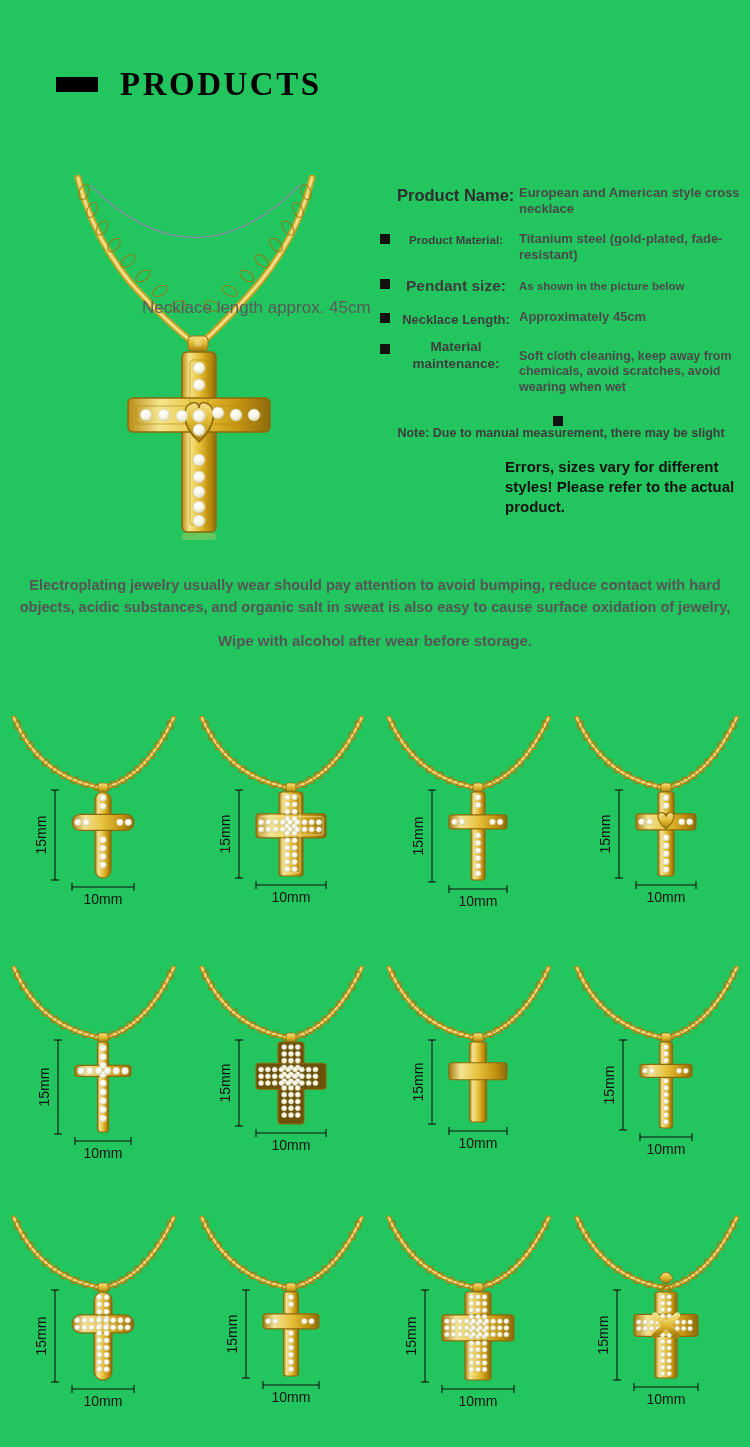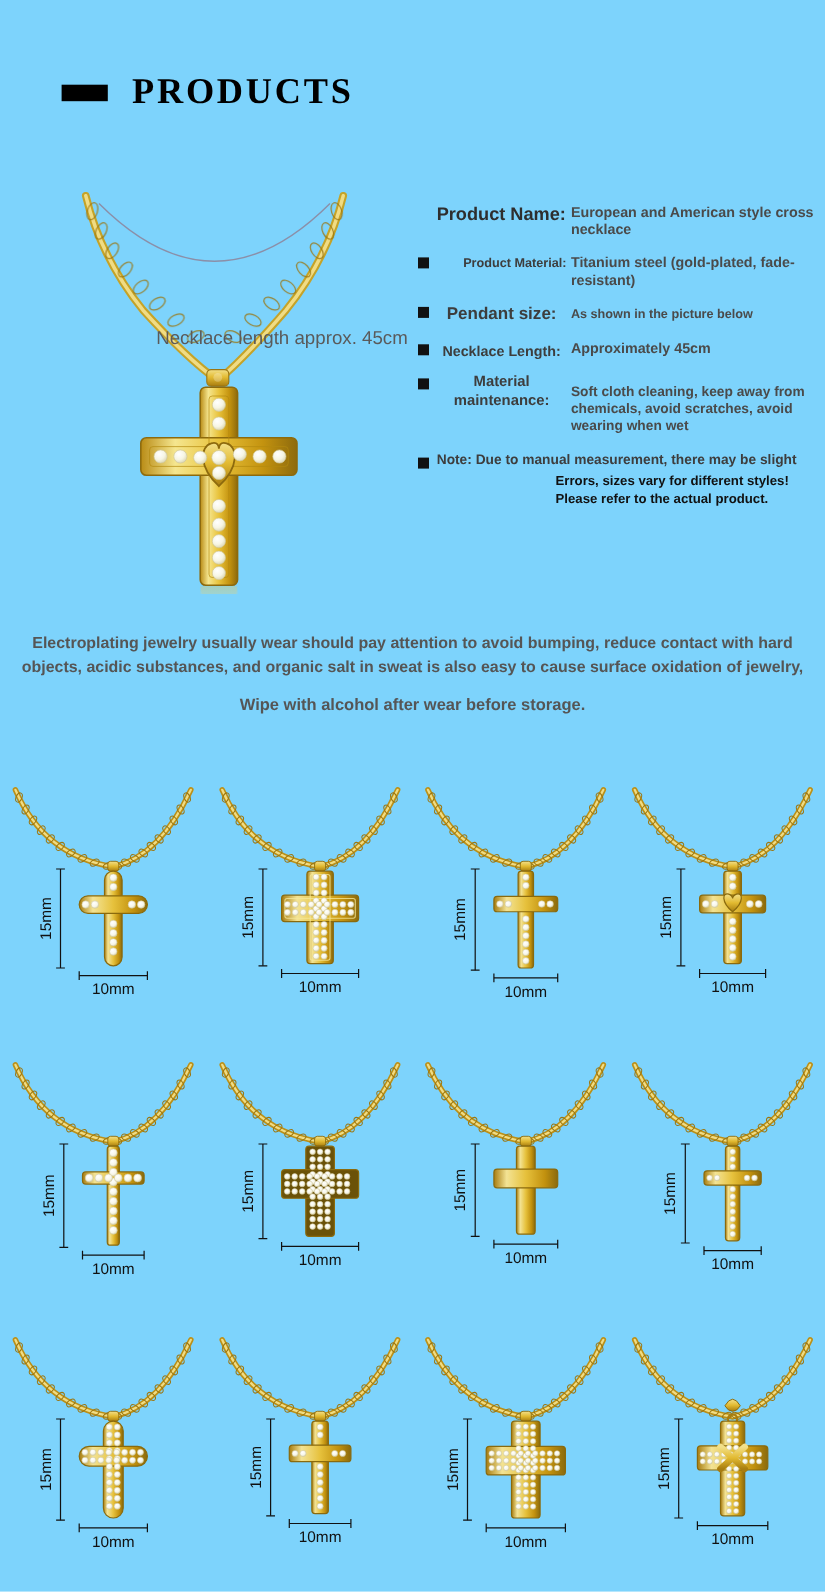--- a/index.html
+++ b/index.html
@@ -3,21 +3,21 @@
 <meta charset="utf-8">
 <style>
   * { box-sizing: border-box; margin: 0; padding: 0; }
   html, body {
     width: 750px;
     height: 1447px;
     background: #ffffff;
     font-family: "Liberation Sans", sans-serif;
     overflow: hidden;
   }
-  .page { position: relative; width: 750px; height: 1447px; background: #7dd3fc; }
+  .page { position: relative; width: 750px; height: 1447px; background: #22c55e; }
 
   
   .header { position: absolute; left: 56px; top: 66px; display: flex; align-items: center; }
   .header-bar { width: 42px; height: 15px; background: #000; margin-right: 22px; }
   .header-title {
     font-family: "Liberation Serif", serif;
     font-size: 33px; font-weight: bold; color: #000;
     letter-spacing: 2.5px;
   }
 
@@ -41,37 +41,37 @@
   .spec-label {
     width: 122px; flex: 0 0 122px; color: #3d3d3d; font-weight: bold;
     line-height: 1.18; padding-right: 4px;
   }
   .spec-value {
     flex: 1; color: #4a4a4a; font-weight: bold; line-height: 1.22;
     font-size: 12.5px; padding-top: 1px;
   }
   .row-name .spec-label { font-size: 16.5px; color: #2e2e2e; padding-top: 2px; }
   .row-name .spec-value { font-size: 13px; }
-  .row-material .spec-label { font-size: 11.5px; text-align: right; padding-top: 5px; }
+  .row-material .spec-label { font-size: 11.5px; text-align: center; padding-top: 5px; }
   .row-material .spec-value { font-size: 13px; padding-top: 2px; }
   .row-pendant .spec-label { font-size: 15.5px; text-align: center; padding-top: 3px; }
   .row-pendant .spec-value { font-size: 11.5px; padding-top: 5px; }
   .row-length .spec-label { font-size: 13px; text-align: center; padding-top: 4px; }
   .row-length .spec-value { font-size: 13px; padding-top: 1px; }
   .row-maint .spec-label { font-size: 13.5px; text-align: center; line-height: 1.25; }
   .row-maint .spec-value { font-size: 12.5px; padding-top: 10px; }
 
-  .note-row { display: flex; align-items: center; margin-top: 16px; }
+  .note-row { display: flex; align-items: center; margin-top: 16px; flex-direction: column; }
   .note-text {
     font-size: 12.5px; color: #3d3d3d; font-weight: bold; line-height: 1.2;
     white-space: nowrap;
   }
   .errors-text {
-    margin-top: 4px; margin-left: 125px;
-    font-size: 12px; color: #111; font-weight: bold; line-height: 1.33;
+    margin-top: 16px; margin-left: 125px;
+    font-size: 15px; color: #111; font-weight: bold; line-height: 1.33;
   }
 
   
   .care { position: absolute; left: 0; top: 574px; width: 750px; text-align: center; }
   .care-main {
     font-size: 14.5px; color: #555; font-weight: bold; line-height: 1.55;
   }
   .care-sub {
     margin-top: 13px; font-size: 15px; color: #555; font-weight: bold;
   }

